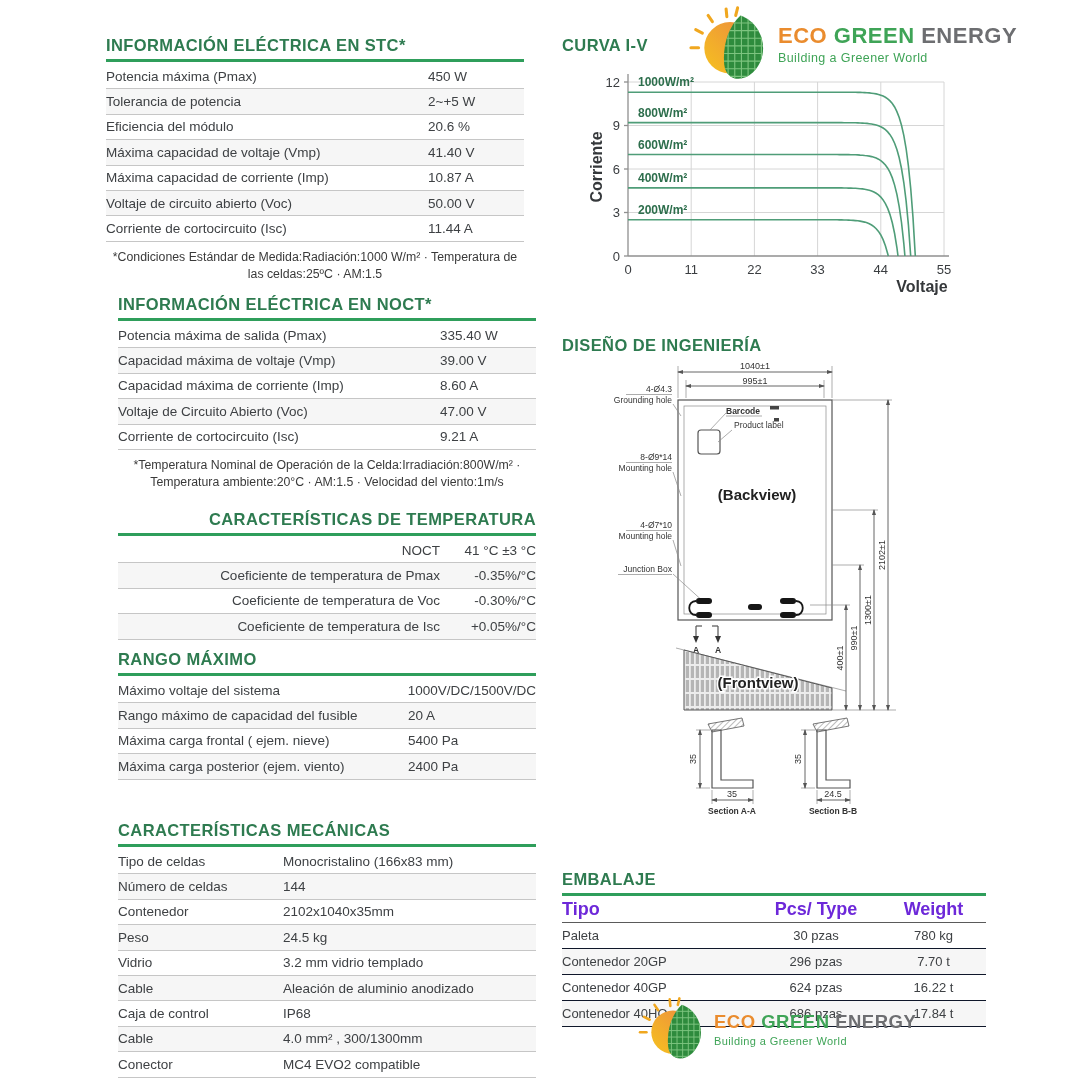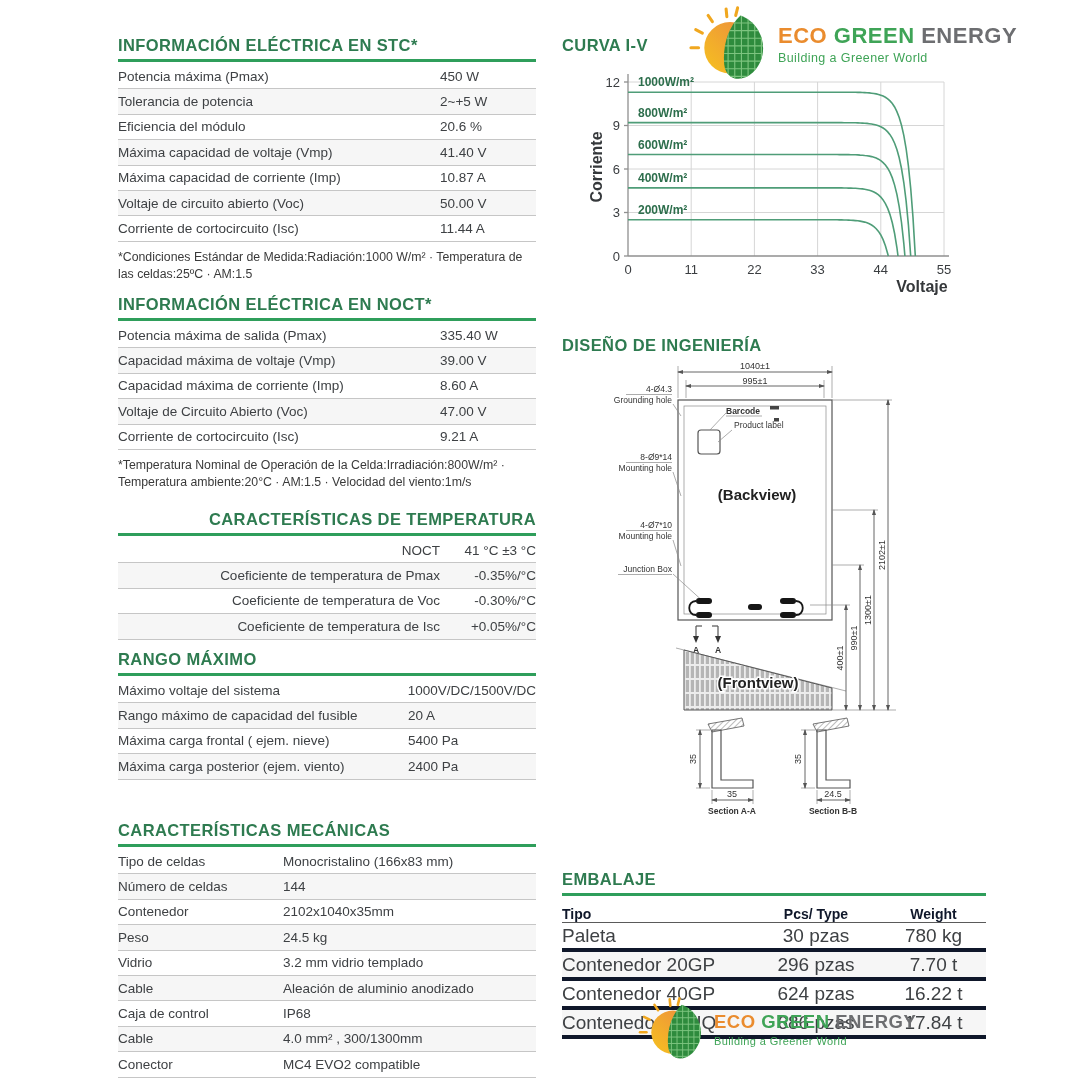--- a/index.html
+++ b/index.html
@@ -14,40 +14,40 @@
   .sec-underline{height:3px;background:#2f9e5b;margin-top:4px;}
   
   .spec-table{width:418px;}
   .spec-rows{margin-top:2px;}
   .spec-row{display:flex;align-items:center;height:24.4px;border-bottom:1px solid #c6c6c6;font-size:13.5px;color:#3e4144;}
   .spec-row:nth-child(even){background:#f6f6f6;}
   .spec-label{flex:1;white-space:nowrap;overflow:hidden;}
   .spec-val{flex:0 0 96px;white-space:nowrap;}
   .vw128 .spec-val{flex-basis:128px;}
   .vw253 .spec-val{flex-basis:253px;}
-  .footnote{font-size:12.3px;line-height:1.38;margin-top:7px;color:#3a3a3a;width:418px;}
+  .footnote{font-size:12.3px;line-height:1.38;margin-top:7px;color:#3a3a3a;width:418px;text-align:center;}
   
   .tick{font-size:13px;fill:#3a3d40;}
   .grid{stroke:#d6d6d6;stroke-width:1;}
   .axis{stroke:#8f8f8f;stroke-width:1.3;}
   .curve{fill:none;stroke:#4f9d78;stroke-width:1.6;}
   .curve-label{font-size:12px;font-weight:700;fill:#2d6e4c;}
   .axis-label{font-size:16px;font-weight:700;fill:#35383b;}
   
   .dline{stroke:#555;stroke-width:1.2;fill:none;}
   .dthin{stroke:#8a8a8a;stroke-width:.7;fill:none;}
   .dim-line{stroke:#555;stroke-width:.9;fill:none;marker-start:url(#arw);marker-end:url(#arw);}
   .dtext{font-size:8.5px;fill:#333;}
   .dtext-b{font-size:15px;font-weight:700;fill:#222;paint-order:stroke;stroke:#ffffff;stroke-width:3px;}
   .dim{font-size:9px;fill:#333;}
   .dbold{font-weight:700;}
   
   .pack-table{width:424px;}
-  .pack-header{display:flex;align-items:flex-end;height:26px;font-size:14px;font-weight:700;color:#0f172a;border-bottom:1.5px solid #5a5a5a;}
-  .pack-row{display:flex;align-items:center;height:25px;font-size:19px;border-bottom:4px solid #0f172a;}
+  .pack-header{display:flex;align-items:center;height:26px;font-size:18px;font-weight:700;color:#6d28d9;border-bottom:1.5px solid #5a5a5a;}
+  .pack-row{display:flex;align-items:center;height:25px;font-size:13px;border-bottom:1px solid #0f172a;}
   .pack-row:nth-child(even){background:#f6f6f6;}
   .pc-tipo{flex:1;}
   .pc-pcs{flex:0 0 130px;text-align:center;}
   .pc-wt{flex:0 0 105px;text-align:center;}
   
   .logo{display:flex;align-items:center;gap:4px;}
   .logo-icon{width:88px;height:80px;}
   .logo-line{font-size:22px;font-weight:700;letter-spacing:.5px;white-space:nowrap;}
   .lt-eco{color:#ea8c2e;}
   .lt-green{color:#3fa457;}
@@ -92,21 +92,21 @@
           <line x1="36" y1="44" x2="90" y2="44"></line>
         <line x1="36" y1="52" x2="90" y2="52"></line>
           <line x1="36" y1="60" x2="90" y2="60"></line>
         <line x1="36" y1="68" x2="90" y2="68"></line>
           <line x1="36" y1="76" x2="90" y2="76"></line>
       </g>
     </symbol>
   </defs>
 </svg>
 
-<div class="abs spec-table" style="left:118px;top:36px;">
+<div class="abs spec-table" style="left:106px;top:36px;">
   <div class="sec-title">INFORMACIÓN ELÉCTRICA EN STC*</div>
   <div class="sec-underline"></div>
   <div class="spec-rows">
 
       <div class="spec-row">
         <span class="spec-label">Potencia máxima (Pmax)</span>
         <span class="spec-val">450 W</span>
       </div>
 
       <div class="spec-row">

